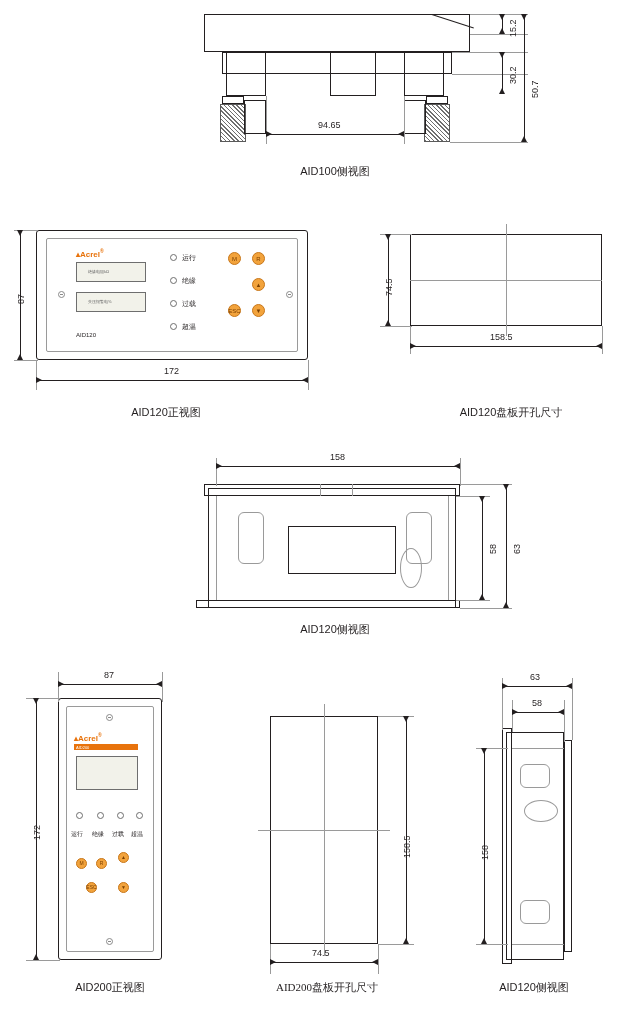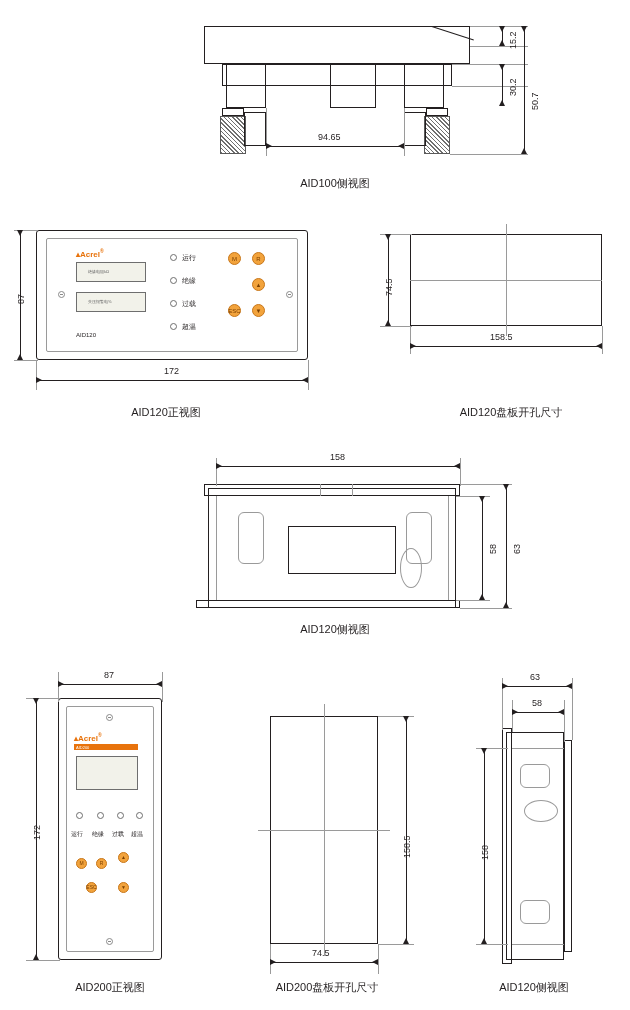--- a/index.html
+++ b/index.html
@@ -86,21 +86,21 @@
   }
   .ellipse{position:absolute;border:1px solid #9a9a9a;border-radius:50%;box-sizing:border-box;}
   .roundrect{position:absolute;border:1px solid #9a9a9a;box-sizing:border-box;border-radius:6px;}
   .thin{background:#9a9a9a;}
 </style>
 </head>
 <body>
 
 <div class="stage">
 
-  <div class="abs" style="left:0;top:16px;width:518px;height:190px;">
+  <div class="abs" style="left:0;top:4px;width:518px;height:190px;">
 
     <div class="box" style="left:204px;top:10px;width:266px;height:38px;"></div>
 
     <div class="line" style="left:432px;top:10px;width:44px;height:1px;transform:rotate(18deg);transform-origin:left top;"></div>
     <div class="line" style="left:204px;top:10px;width:230px;height:1px;"></div>
 
     <div class="box" style="left:222px;top:48px;width:230px;height:22px;"></div>
     <div class="box" style="left:330px;top:48px;width:46px;height:44px;"></div>
 
     <div class="box" style="left:226px;top:48px;width:40px;height:44px;"></div>
@@ -320,21 +320,21 @@
     <div class="arrow-u" style="left:183px;top:278px;"></div>
     <div class="dim-label vert" style="left:182px;top:198px;">158.5</div>
 
     <div class="line vline thin" style="left:50px;top:284px;height:30px;"></div>
     <div class="line vline thin" style="left:158px;top:284px;height:30px;"></div>
     <div class="line hline" style="left:50px;top:302px;width:108px;"></div>
     <div class="arrow-r" style="left:50px;top:299px;"></div>
     <div class="arrow-l" style="left:152px;top:299px;"></div>
     <div class="dim-label" style="left:92px;top:288px;">74.5</div>
 
-    <div class="caption" style="left:32px;top:320px;width:150px;">AID200盘板开孔尺寸</div>
+    <div class="caption" style="left:32px;top:320px;width:150px;font-family:Liberation Serif, serif;">AID200盘板开孔尺寸</div>
   </div>
 
   <div class="abs" style="left:420px;top:660px;width:210px;height:350px;">
 
     <div class="box" style="left:86px;top:72px;width:58px;height:228px;"></div>
     <div class="box" style="left:82px;top:68px;width:10px;height:236px;"></div>
     <div class="box" style="left:144px;top:80px;width:8px;height:212px;"></div>
     <div class="roundrect" style="left:100px;top:104px;width:30px;height:24px;"></div>
     <div class="roundrect" style="left:100px;top:240px;width:30px;height:24px;"></div>
     <div class="ellipse" style="left:104px;top:140px;width:34px;height:22px;"></div>

